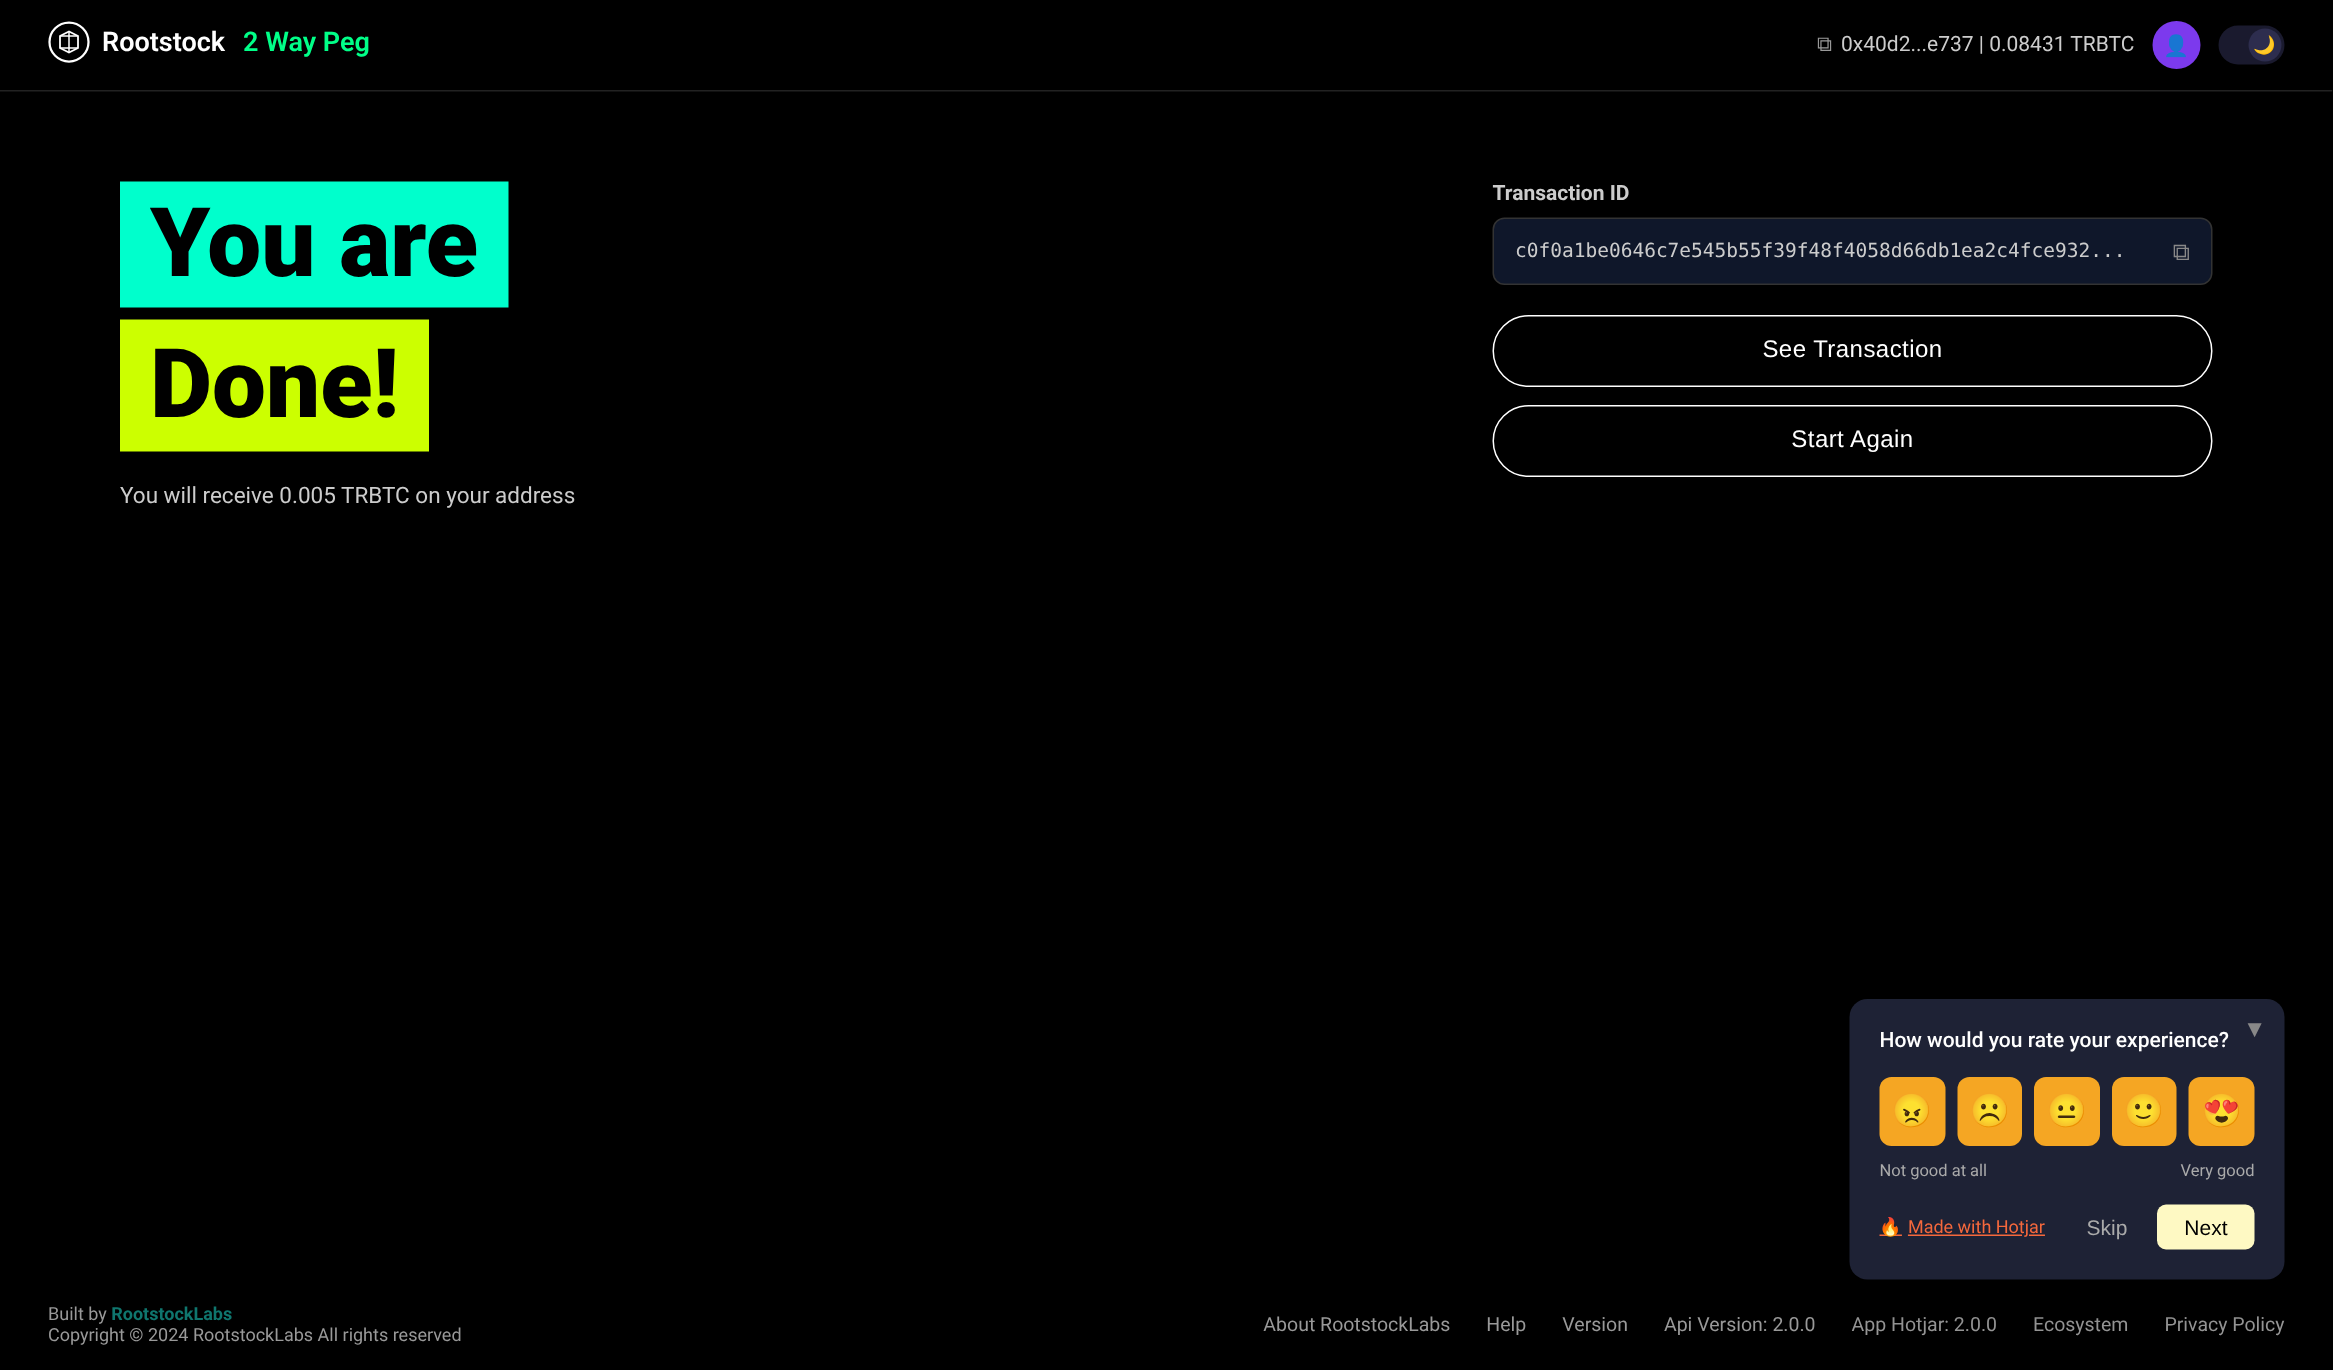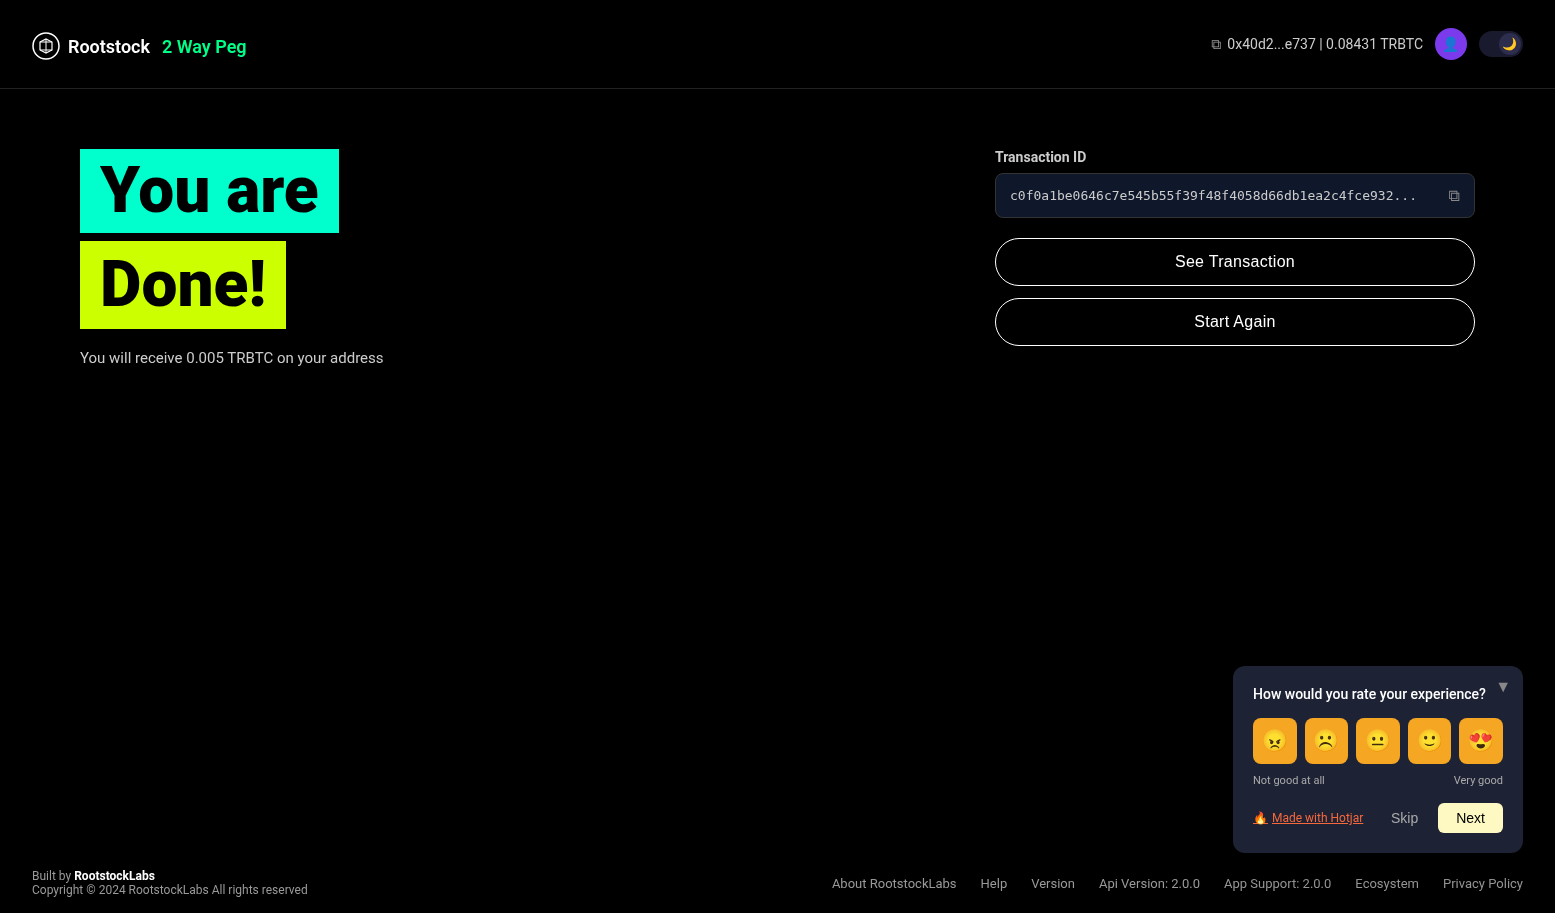--- a/index.html
+++ b/index.html
@@ -7,23 +7,23 @@
       background: #000;
       color: #fff;
       font-family: -apple-system, BlinkMacSystemFont, 'Segoe UI', Roboto, sans-serif;
       min-height: 913px;
       position: relative;
     }
 
     
     .header {
       display: flex;
-      align-items: flex-end;
+      align-items: flex-start;
       justify-content: space-between;
-      padding: 28px 32px;
+      padding: 14px 32px;
       background: #000;
       border-bottom: 1px solid #222;
     }
     .header-left {
       display: flex;
       align-items: center;
       gap: 12px;
     }
     .logo-area {
       display: flex;
@@ -205,21 +205,21 @@
       padding: 16px 32px;
       display: flex;
       align-items: center;
       justify-content: space-between;
     }
     .footer-left {
       font-size: 12px;
       color: #999;
     }
     .footer-left strong {
-      color: #ffffff;
+      color: #0f766e;
     }
     .footer-right {
       display: flex;
       align-items: center;
       gap: 24px;
       font-size: 13px;
       color: #999;
     }
     .footer-right a {
       color: #999;
@@ -372,21 +372,21 @@
       <span>Built by</span>
       <strong>RootstockLabs</strong>
     </div>
     <div>Copyright © 2024 RootstockLabs All rights reserved</div>
   </div>
   <div class="footer-right">
     <a href="#">About RootstockLabs</a>
     <a href="#">Help</a>
     <a href="#">Version</a>
     <span>Api Version: 2.0.0</span>
-    <span>App Support: 2.0.0</span>
+    <span>App Hotjar: 2.0.0</span>
     <a href="#">Ecosystem</a>
     <a href="#">Privacy Policy</a>
   </div>
 </footer>
 
 <div class="rating-widget">
   <button class="rating-close">▼</button>
   <p class="rating-question">How would you rate your experience?</p>
   <div class="emoji-row">
     <button class="emoji-btn">😠</button>

